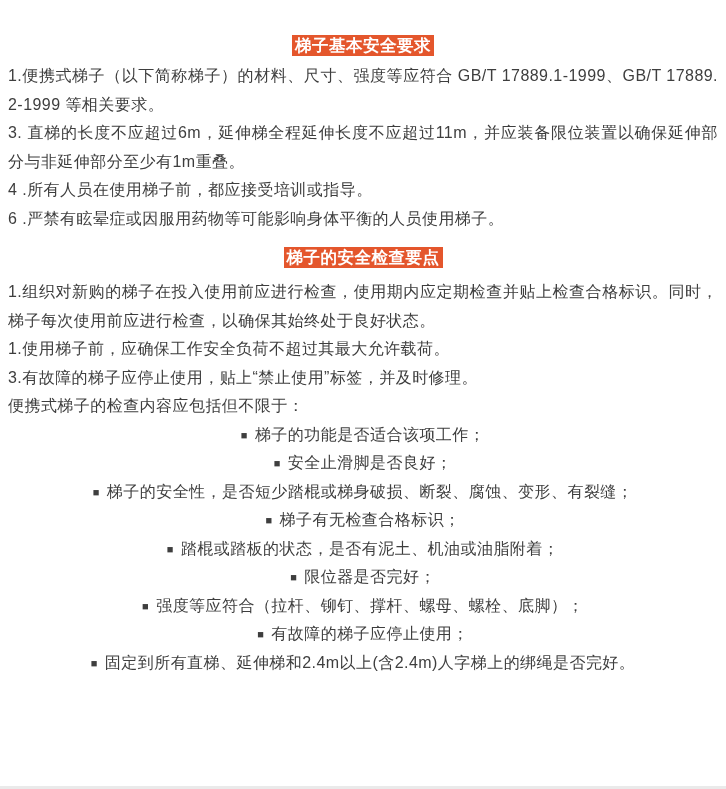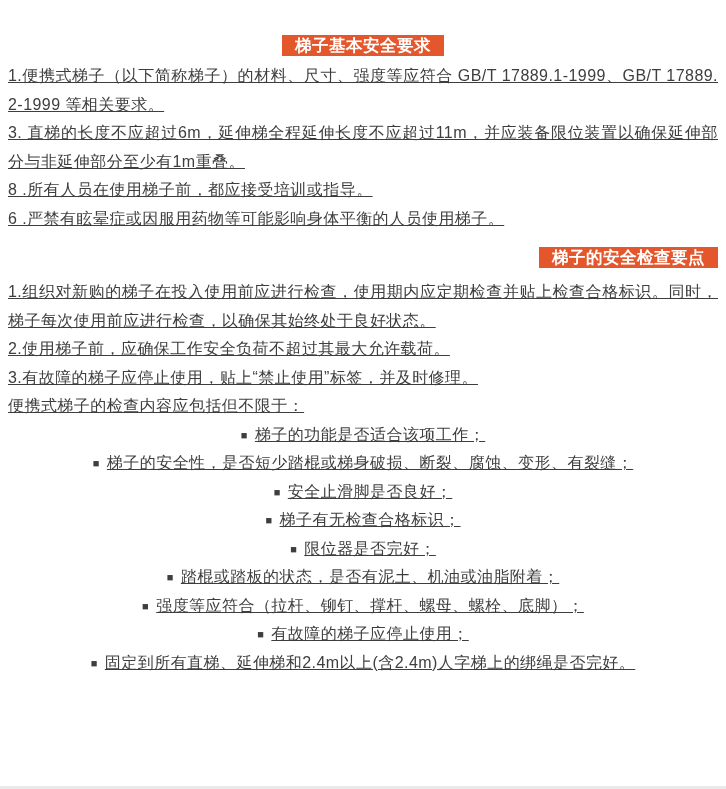--- a/index.html
+++ b/index.html
@@ -13,40 +13,39 @@
     overflow: hidden;
     position: relative;
   }
   .content {
     padding: 0 8px;
   }
   .title-row {
     text-align: center;
   }
   .title-row-1 { padding-top: 35px; margin-bottom: 6px; }
-  .title-row-2 { margin-top: 14px; margin-bottom: 10px; text-align: right; }
+  .title-row-2 { margin-top: 14px; margin-bottom: 10px; }
   .title-badge {
     display: inline-block;
     background: #e4562c;
     color: #ffffff;
     font-weight: bold;
     font-size: 16.5px;
     line-height: 21px;
-    padding: 0 13px;
+    padding: 0 3px;
     letter-spacing: 0.5px;
   }
   p.line {
     margin: 0;
     font-size: 16px;
     line-height: 28.5px;
     letter-spacing: 0.45px;
     text-align: justify;
     text-justify: inter-ideograph;
     word-break: break-all;
-    text-decoration: underline;
   }
   p.bullet {
     text-align: center;
   }
   .sq {
     display: inline-block;
     font-size: 11px;
     vertical-align: 1px;
     margin-right: 7px;
     color: #3e3e3e;
@@ -64,37 +63,37 @@
 <body>
 
 <div class="content">
 
   <div class="title-row title-row-1">
     <span class="title-badge">梯子基本安全要求</span>
   </div>
 
   <p class="line">1.便携式梯子（以下简称梯子）的材料、尺寸、强度等应符合 GB/T 17889.1-1999、GB/T 17889.2-1999 等相关要求。</p>
   <p class="line">3. 直梯的长度不应超过6m，延伸梯全程延伸长度不应超过11m，并应装备限位装置以确保延伸部分与非延伸部分至少有1m重叠。</p>
-  <p class="line">8 .所有人员在使用梯子前，都应接受培训或指导。</p>
+  <p class="line">4 .所有人员在使用梯子前，都应接受培训或指导。</p>
   <p class="line">6 .严禁有眩晕症或因服用药物等可能影响身体平衡的人员使用梯子。</p>
 
   <div class="title-row title-row-2">
     <span class="title-badge">梯子的安全检查要点</span>
   </div>
 
   <p class="line">1.组织对新购的梯子在投入使用前应进行检查，使用期内应定期检查并贴上检查合格标识。同时，梯子每次使用前应进行检查，以确保其始终处于良好状态。</p>
-  <p class="line">2.使用梯子前，应确保工作安全负荷不超过其最大允许载荷。</p>
+  <p class="line">1.使用梯子前，应确保工作安全负荷不超过其最大允许载荷。</p>
   <p class="line">3.有故障的梯子应停止使用，贴上“禁止使用”标签，并及时修理。</p>
   <p class="line">便携式梯子的检查内容应包括但不限于：</p>
 
   <p class="line bullet"><span class="sq">■</span><span>梯子的功能是否适合该项工作；</span></p>
+  <p class="line bullet"><span class="sq">■</span><span>安全止滑脚是否良好；</span></p>
   <p class="line bullet"><span class="sq">■</span><span>梯子的安全性，是否短少踏棍或梯身破损、断裂、腐蚀、变形、有裂缝；</span></p>
-  <p class="line bullet"><span class="sq">■</span><span>安全止滑脚是否良好；</span></p>
   <p class="line bullet"><span class="sq">■</span><span>梯子有无检查合格标识；</span></p>
+  <p class="line bullet"><span class="sq">■</span><span>踏棍或踏板的状态，是否有泥土、机油或油脂附着；</span></p>
   <p class="line bullet"><span class="sq">■</span><span>限位器是否完好；</span></p>
-  <p class="line bullet"><span class="sq">■</span><span>踏棍或踏板的状态，是否有泥土、机油或油脂附着；</span></p>
   <p class="line bullet"><span class="sq">■</span><span>强度等应符合（拉杆、铆钉、撑杆、螺母、螺栓、底脚）；</span></p>
   <p class="line bullet"><span class="sq">■</span><span>有故障的梯子应停止使用；</span></p>
   <p class="line bullet"><span class="sq">■</span><span>固定到所有直梯、延伸梯和2.4m以上(含2.4m)人字梯上的绑绳是否完好。</span></p>
 
 </div>
 
 <div class="bottom-edge"></div>
 
 </body></html>

